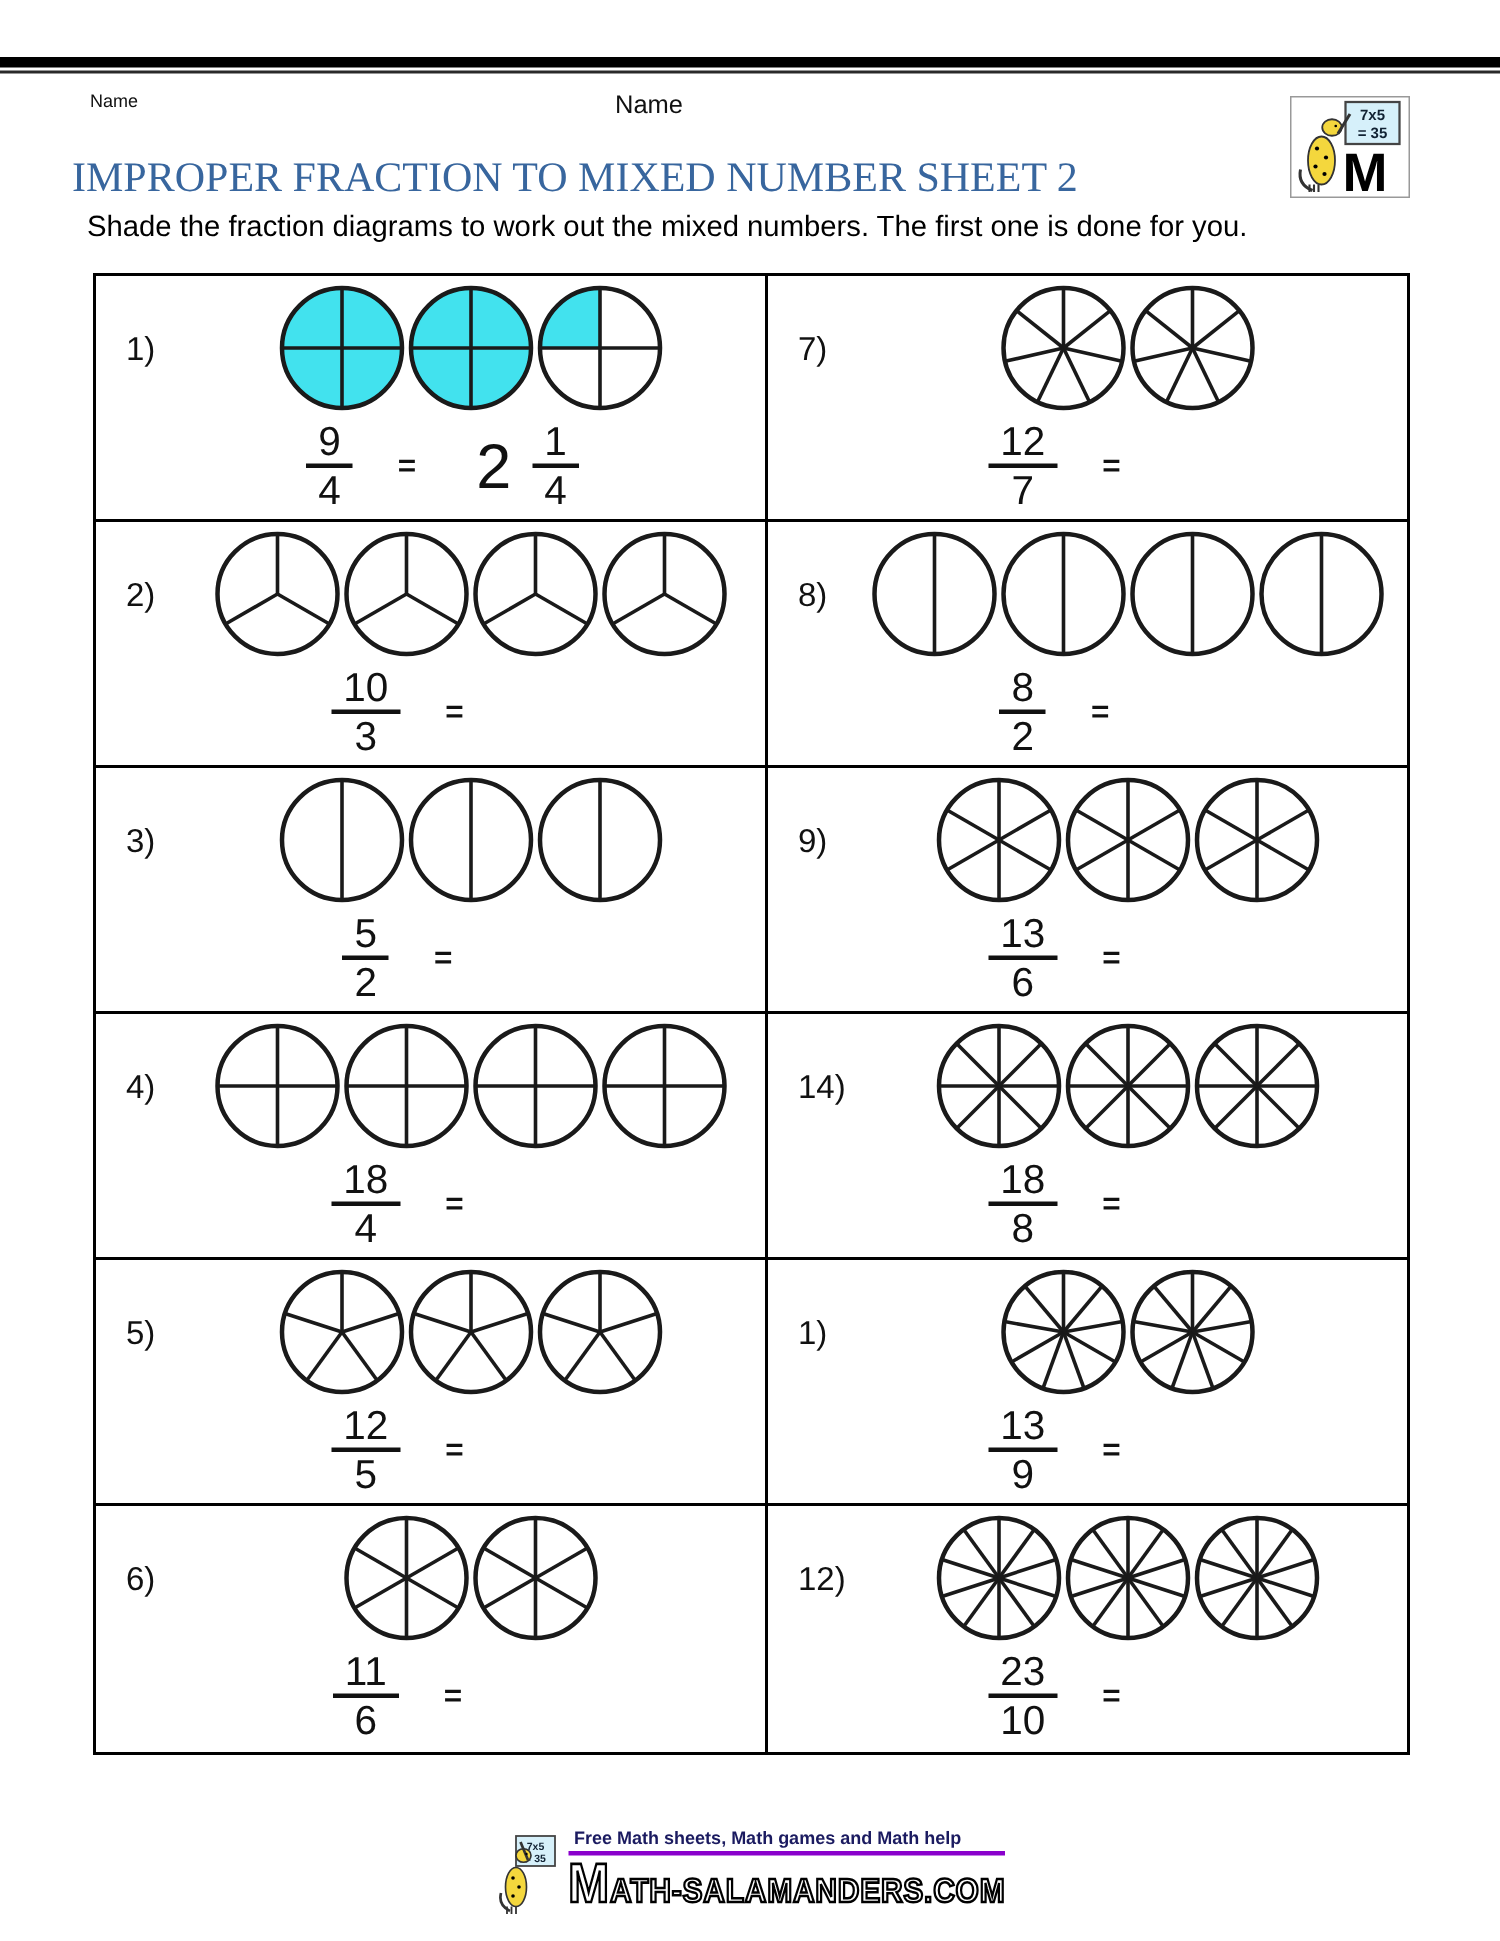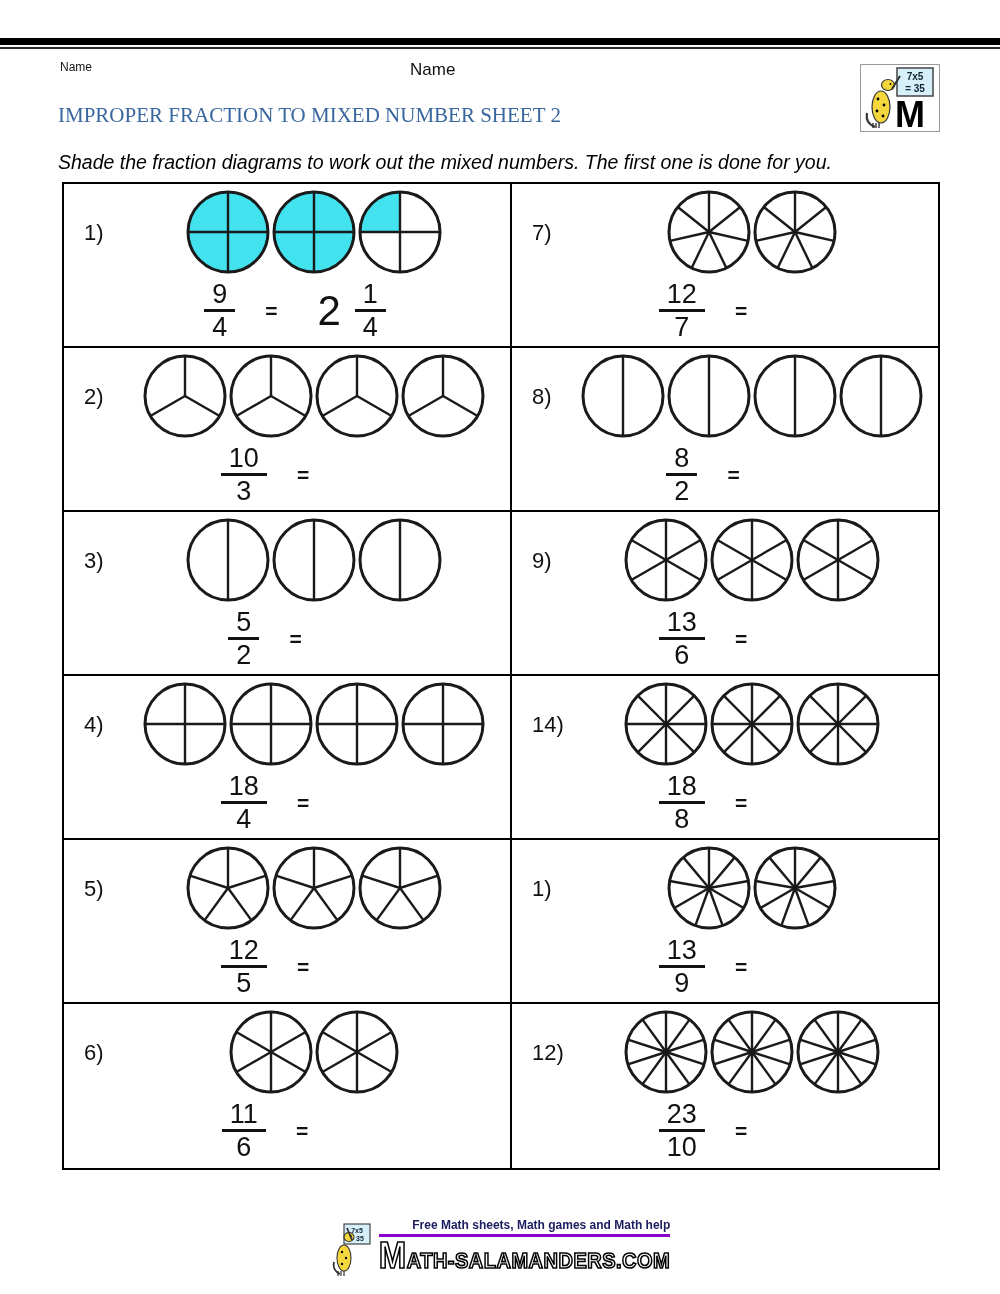--- a/index.html
+++ b/index.html
@@ -6,46 +6,46 @@
   body{
     width:1000px;height:1294px;position:relative;background:#ffffff;
     font-family:"Liberation Sans",sans-serif;color:#111;overflow:hidden;
   }
   .top-rule{position:absolute;left:0;top:38px;width:1000px;height:7px;background:#000;}
   .top-rule-thin{position:absolute;left:0;top:47px;width:1000px;height:2px;background:#2a2a2a;}
   .name-label{position:absolute;left:60px;top:60px;font-size:12px;}
   .date-label{position:absolute;left:410px;top:60px;font-size:17px;}
   .corner-logo{position:absolute;left:860px;top:64px;width:80px;height:68px;border:1px solid #999;background:#fff;box-sizing:border-box;}
   .page-title{
-    position:absolute;left:58px;top:103px;width:830px;
-    font-family:"Liberation Serif",serif;font-size:21px;letter-spacing:0px;
+    position:absolute;left:48px;top:103px;width:830px;
+    font-family:"Liberation Serif",serif;font-size:28px;letter-spacing:0px;
     color:#38669e;white-space:nowrap;
   }
-  .instruction{position:absolute;left:58px;top:151px;font-size:19.5px;color:#000;white-space:nowrap;font-style:italic;}
+  .instruction{position:absolute;left:58px;top:140px;font-size:19.5px;color:#000;white-space:nowrap;}
   .grid{
     position:absolute;left:62px;top:182px;width:878px;height:988px;
     border:2px solid #000;box-sizing:border-box;background:#fff;
     display:grid;grid-template-columns:448px 426px;grid-template-rows:repeat(6,1fr);
     grid-auto-flow:column;
   }
   .cell{position:relative;box-sizing:border-box;}
   .cell.leftcol{border-right:2px solid #000;}
   .cell:not(.lastrow){border-bottom:2px solid #000;}
   .plabel{position:absolute;left:20px;top:36px;font-size:22px;}
   .circles{display:flex;justify-content:center;margin-top:5px;height:88px;transform:translateX(27px);}
   .eqrow{display:flex;align-items:center;justify-content:center;margin-top:2px;transform:translateX(-22px);}
   .eqrow.with-answer{transform:translateX(8px);}
   .frac{display:inline-flex;flex-direction:column;align-items:center;font-size:27px;line-height:1.12;}
   .frac .num{padding:0 8px;border-bottom:3px solid #111;}
   .frac .den{padding:0 8px;}
   .eq{font-size:21px;font-weight:bold;margin-left:30px;}
   .whole{font-size:42px;margin-left:40px;}
   .ansfrac{margin-left:14px;}
   .footer{position:absolute;left:0;top:1218px;width:1000px;display:flex;justify-content:center;align-items:flex-end;gap:3px;}
-  .fright{display:flex;flex-direction:column;align-items:flex-end;}
+  .fright{display:flex;flex-direction:column;align-items:flex-start;}
   .ftag{font-size:12px;font-weight:bold;color:#1b1b60;white-space:nowrap;margin-bottom:2px;padding-left:4px;}
   .frule{width:100%;height:3px;background:#8a00cc;}
   .fsite{
     font-size:20px;font-weight:900;color:#fff;white-space:nowrap;
     -webkit-text-stroke:1.5px #000;letter-spacing:0.5px;line-height:1.2;margin-top:1px;
     transform:scaleY(1.12);transform-origin:bottom left;
   }
   .fsite::first-letter{font-size:33px;}
 </style>
 </head>

